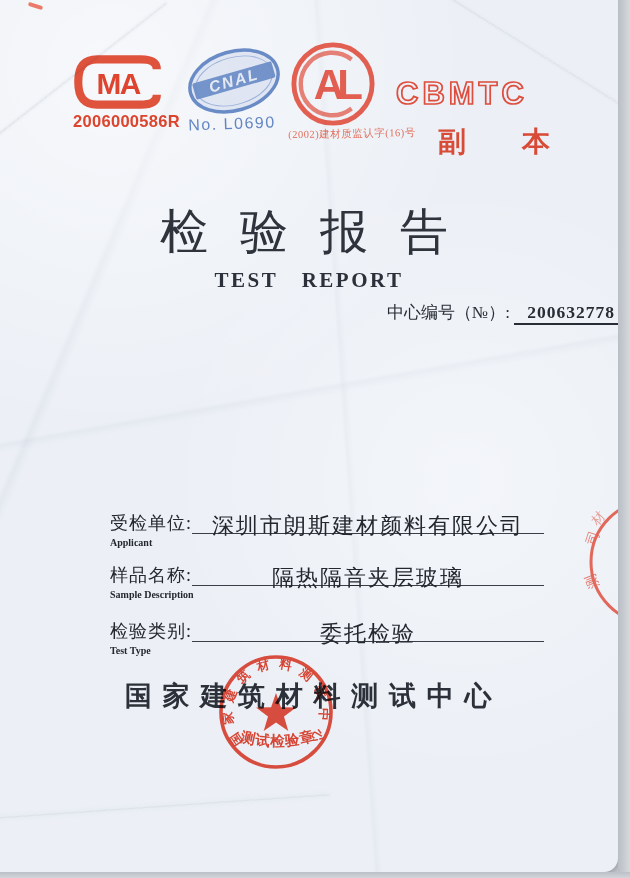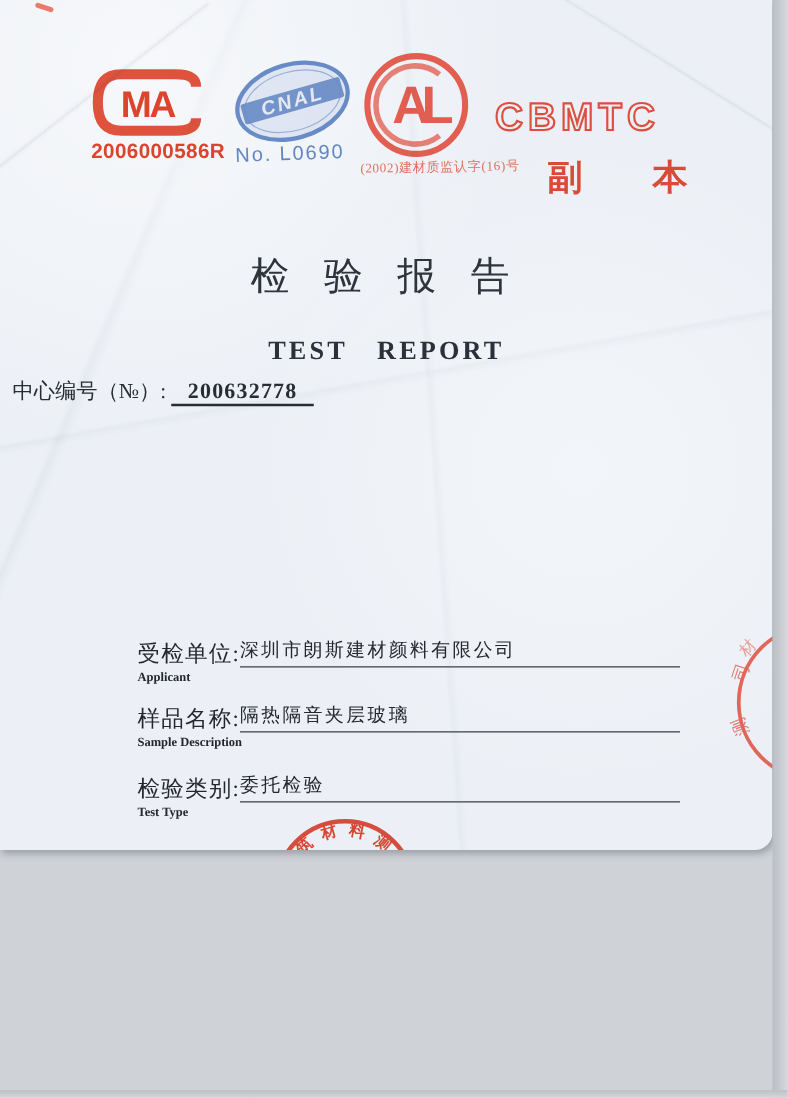--- a/index.html
+++ b/index.html
@@ -1,20 +1,20 @@
 <!DOCTYPE html>
 <html><head>
 <meta charset="utf-8">
 <style>
   * { margin:0; padding:0; box-sizing:border-box; }
   html,body { width:630px; height:878px; overflow:hidden; background:#cfd3d8; }
   body { font-family:"Liberation Serif","DejaVu Serif",serif; position:relative; }
 
   .paper {
-    position:absolute; left:0; top:0; width:618px; height:680px;
+    position:absolute; left:0; top:0; width:618px; height:872px;
     background:
       radial-gradient(circle at 18% 8%, rgba(255,255,255,.55), rgba(255,255,255,0) 38%),
       radial-gradient(circle at 75% 55%, rgba(255,255,255,.35), rgba(255,255,255,0) 45%),
       linear-gradient(113deg, rgba(255,255,255,0) 21%, rgba(150,162,180,.10) 21.6%, rgba(255,255,255,0) 22.6%),
       linear-gradient(86deg,  rgba(255,255,255,0) 55%, rgba(150,162,180,.08) 55.5%, rgba(255,255,255,0) 56.4%),
       linear-gradient(170deg, rgba(255,255,255,0) 45%, rgba(150,162,180,.09) 45.4%, rgba(255,255,255,0) 46.2%),
       #ecf0f6;
     box-shadow: 2px 3px 6px rgba(60,66,76,.35);
     overflow:hidden;
     border-bottom-right-radius: 14px;
@@ -47,34 +47,34 @@
     font-family:"Liberation Sans","DejaVu Sans",sans-serif; font-size:31px; font-weight:800;
     letter-spacing:4px; color:transparent; -webkit-text-stroke:1.7px #ef5340;
     mix-blend-mode:multiply; }
   @supports not (-webkit-text-stroke: 1px red) { .cbmtc { color:#ef5340; } }
   .copy-row { position:absolute; left:438px; top:123px; width:112px; display:flex;
     justify-content:space-between; font-size:28px; font-weight:600; color:#ea4f38;
     mix-blend-mode:multiply; }
 
   
   .title-cn { position:absolute; left:0; top:200px; width:618px; text-align:center;
-    font-size:31px; font-weight:500; color:#2e333c; letter-spacing:10px; white-space:nowrap; }
+    font-size:48px; font-weight:500; color:#2e333c; letter-spacing:10px; white-space:nowrap; }
   .title-en { position:absolute; left:0; top:268px; width:618px; text-align:center;
     font-size:21px; font-weight:bold; color:#2b303a; letter-spacing:2.5px; word-spacing:16px; }
-  .report-no { position:absolute; left:0; top:301px; width:618px; text-align:left;
+  .report-no { position:absolute; left:0; top:301px; width:618px; text-align:right;
     font-size:17px; color:#272c35; transform:translateX(10px); }
   .report-no .num { font-weight:bold; font-size:17.5px; letter-spacing:1px;
     border-bottom:2px solid #272c35; padding:0 13px 1px 13px; }
 
   
   .field-label { position:absolute; left:110px; font-size:18px; color:#23272e; letter-spacing:1px; }
   .field-en { position:absolute; left:110px; font-size:10px; font-weight:bold; color:#23272e; }
   .field-line { position:absolute; left:192px; width:352px; border-bottom:1.5px solid #3a3f47; }
-  .field-value { position:absolute; left:192px; width:352px; 
-    font-size:15px; color:#23272e; letter-spacing:2px; }
+  .field-value { position:absolute; left:192px; width:352px; text-align:center;
+    font-size:22px; color:#23272e; letter-spacing:2px; }
   .v1 { top:511px; } .l1 { top:511px; } .u1 { top:533px; } .e1 { top:537px; }
   .v2 { top:563px; } .l2 { top:563px; } .u2 { top:585px; } .e2 { top:589px; }
   .v3 { top:619px; } .l3 { top:619px; } .u3 { top:641px; } .e3 { top:645px; }
 
   
   .org-cn { position:absolute; left:0; top:678px; width:618px; text-align:center;
     font-size:27px; font-weight:600; color:#2b3039; letter-spacing:2px; white-space:nowrap; }
   .org-en { position:absolute; left:0; top:709px; width:618px; text-align:center;
     font-size:11.8px; font-weight:bold; color:#2b3039; }
 

